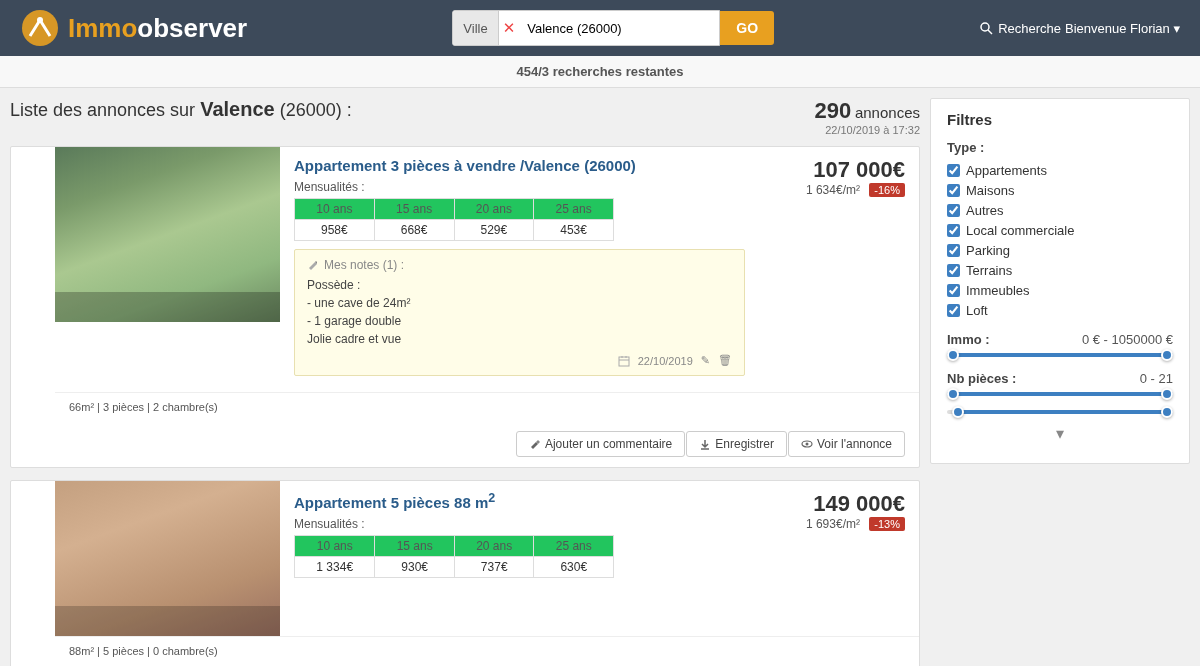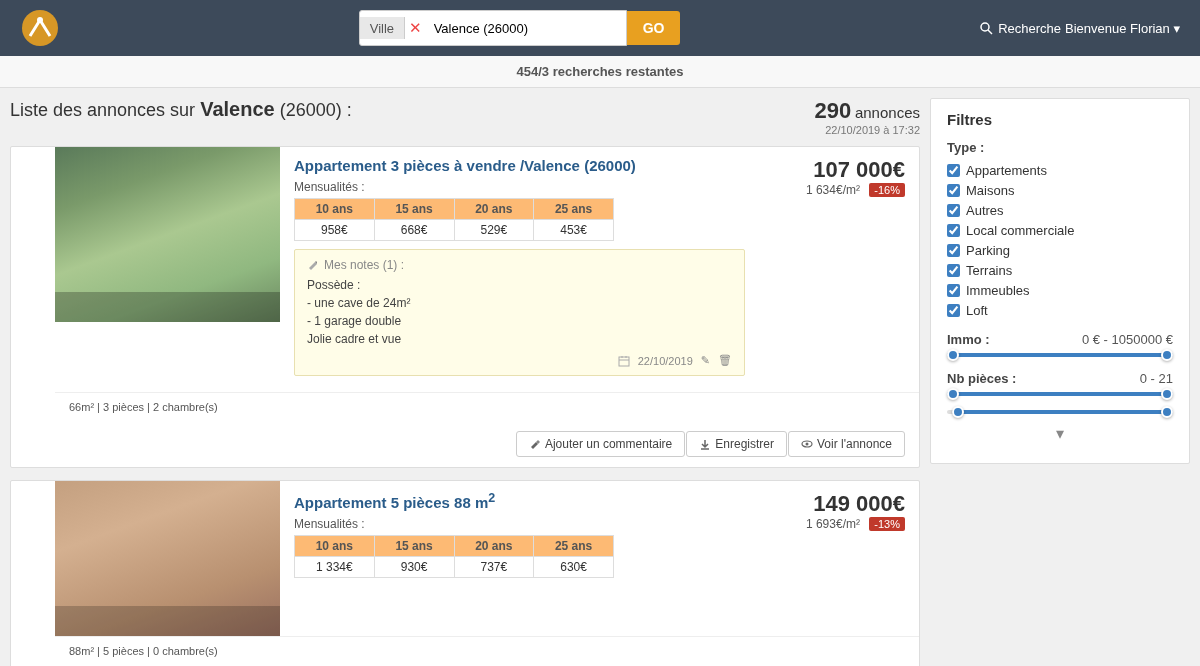--- a/index.html
+++ b/index.html
@@ -40,21 +40,21 @@
       background: white;
       border-radius: 3px 0 0 3px;
       overflow: hidden;
     }
     .ville-label {
       background: #e8e8e8;
       padding: 6px 10px;
       font-size: 13px;
       color: #555;
       border-right: 1px solid #ccc;
-      height: 22px;
+      height: 34px;
       display: flex;
       align-items: center;
     }
     .search-clear {
       color: #e44;
       font-size: 15px;
       padding: 0 4px;
       cursor: pointer;
     }
     .search-input {
@@ -182,22 +182,22 @@
       max-width: 320px;
       margin-bottom: 8px;
     }
     .mensualites-table th, .mensualites-table td {
       border: 1px solid #ddd;
       padding: 3px 10px;
       text-align: center;
       font-size: 12px;
     }
     .mensualites-table th {
-      background: #fdba74;
-      font-weight: bold;
+      background: #22c55e;
+      font-weight: normal;
       color: #555;
     }
 
     
     .notes-area {
       background: #fffde8;
       border: 1px solid #e8e0b0;
       border-radius: 2px;
       padding: 8px 12px;
       margin: 6px 0;
@@ -365,20 +365,23 @@
 </head>
 <body>
 
 <header class="header">
   <div class="logo-area">
     <svg class="logo-icon" viewBox="0 0 40 40">
       <circle cx="20" cy="20" r="18" fill="#e8a020" opacity="0.9"></circle>
       <path d="M10 28 L20 12 L30 28" fill="none" stroke="white" stroke-width="3"></path>
       <circle cx="20" cy="12" r="3" fill="white"></circle>
     </svg>
+    <div class="logo-text">
+      <span>Immo</span><span style="color:white">observer</span>
+    </div>
   </div>
 
   <div class="search-bar">
     <div class="search-bar-inner">
       <div class="ville-label">Ville</div>
       <span class="search-clear">✕</span>
       <input class="search-input" type="text" value="Valence (26000)" style="">
     </div>
     <button class="go-btn">GO</button>
   </div>

